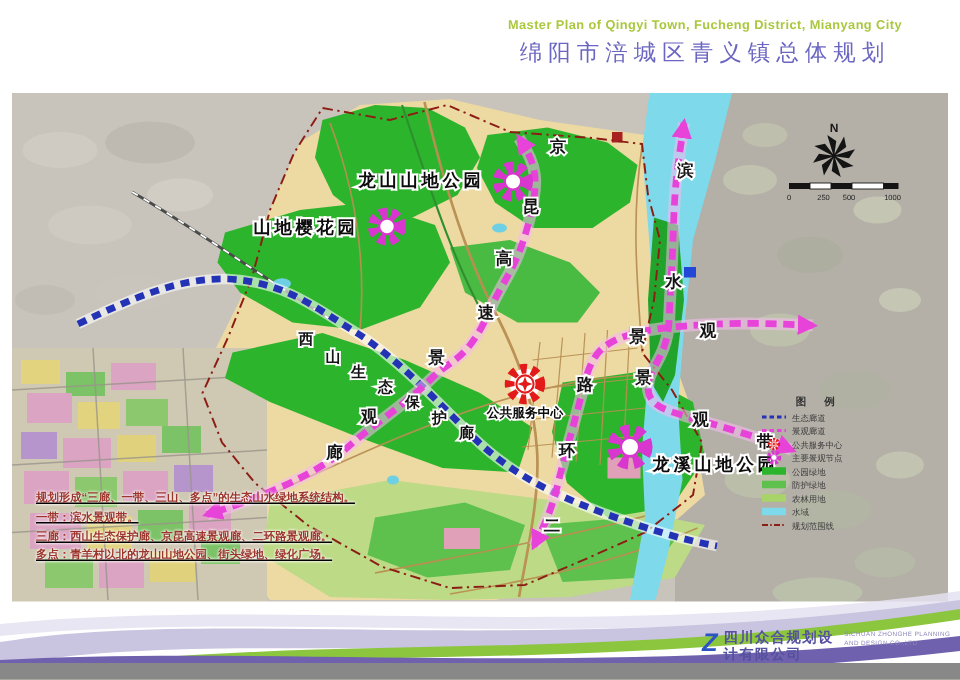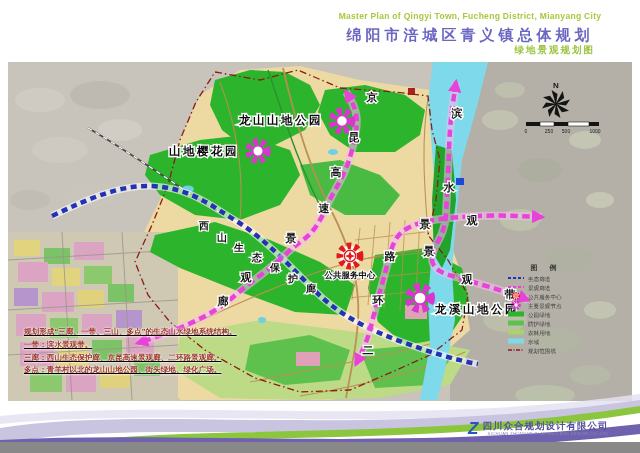--- a/index.html
+++ b/index.html
@@ -3,31 +3,31 @@
 <meta charset="utf-8">
 <style>
   html,body{margin:0;padding:0;background:#888;}
   .page{position:relative;width:640px;height:442px;background:#ffffff;overflow:hidden;
         font-family:"Liberation Sans","DejaVu Sans",sans-serif;}
   .page svg{position:absolute;left:0;top:0;}
   
   .title-en{position:absolute;left:300px;top:11px;width:340px;text-align:center;
             font-size:8.5px;font-weight:bold;color:#a9c83e;letter-spacing:.3px;z-index:5;}
   .title-zh{position:absolute;left:330px;top:26px;width:280px;text-align:center;
-            font-size:15px;font-weight:bold;color:#6b66c2;letter-spacing:4px;z-index:5;}
+            font-size:15px;font-weight:normal;color:#6b66c2;letter-spacing:4px;z-index:5;}
   .title-sub{position:absolute;left:470px;top:44px;width:125px;text-align:right;
             font-size:9.5px;font-weight:bold;color:#99c43c;letter-spacing:2px;z-index:5;}
   
   .notes{position:absolute;left:24px;top:326px;z-index:6;text-decoration:underline;}
   .notes p{margin:0;font-size:7.6px;font-weight:bold;color:#9c352c;line-height:12.8px;
            white-space:nowrap;text-shadow:0 0 2px #fff,0 0 2px #fff;}
   
   .logo{position:absolute;left:468px;top:420px;z-index:7;display:flex;align-items:flex-start;gap:4px;}
   .logo-z{font-size:17px;font-weight:bold;font-style:italic;color:#2b53c4;line-height:17px;}
-  .logo-txt{display:flex;flex-direction:column;align-items:flex-end;}
+  .logo-txt{display:flex;flex-direction:row;}
   .logo-zh{font-size:9.5px;font-weight:bold;color:#55509f;letter-spacing:1px;line-height:11px;}
   .logo-en{font-size:4.2px;color:#8a86b8;letter-spacing:.3px;line-height:6px;}
   
   svg text{font-family:"Liberation Sans","DejaVu Sans",sans-serif;}
   .cc{font-size:11px;font-weight:bold;fill:#141414;stroke:#fff;stroke-width:2.6px;
       paint-order:stroke;text-anchor:middle;}
   .xc{font-size:10px;font-weight:bold;fill:#141414;stroke:#fff;stroke-width:2.4px;
       paint-order:stroke;text-anchor:middle;}
   .pl{font-size:11.5px;font-weight:bold;fill:#0c0c0c;stroke:#fff;stroke-width:2.8px;
       paint-order:stroke;text-anchor:middle;letter-spacing:2.5px;}
@@ -38,21 +38,20 @@
   .lgt{font-size:7px;font-weight:bold;fill:#333;letter-spacing:5px;text-anchor:middle;}
   .lg{font-size:5.6px;fill:#3a3a3a;}
 </style>
 </head>
 <body>
 
 <div class="page">
 
   <div class="title-en">Master Plan of Qingyi Town, Fucheng District, Mianyang City</div>
   <div class="title-zh">绵阳市涪城区青义镇总体规划</div>
-  <div class="title-sub">绿地景观规划图</div>
 
   <svg width="640" height="453" viewBox="0 0 640 453">
     <defs>
       <marker id="arrP" viewBox="0 0 10 10" refX="7.5" refY="5" markerWidth="3" markerHeight="3" orient="auto-start-reverse">
         <path d="M0,0 L10,5 L0,10 Z" fill="#e743d9"></path>
       </marker>
       <g id="flower">
         <circle r="9" fill="none" stroke="#d936d0" stroke-width="7.5" stroke-dasharray="4.6 2.9"></circle>
         <circle r="5.2" fill="#ffffff" stroke="#d936d0" stroke-width="1.4"></circle>
       </g>

